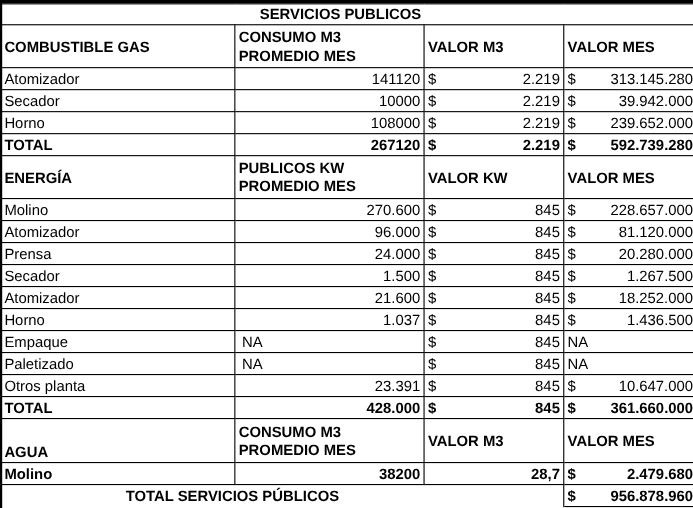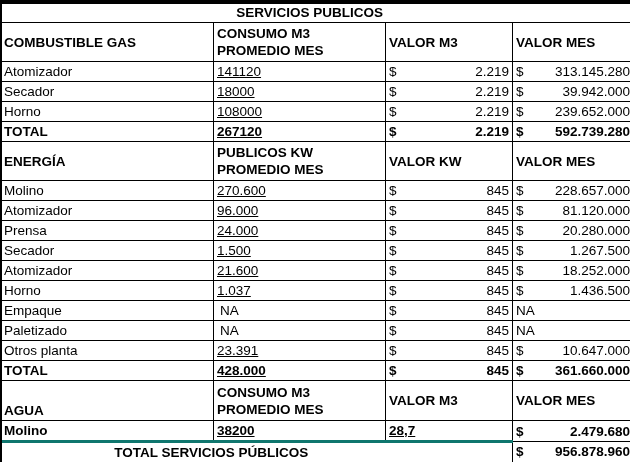--- a/index.html
+++ b/index.html
@@ -1,20 +1,20 @@
 <!DOCTYPE html>
 <html><head>
 <meta charset="utf-8">
 <style>
   html,body{margin:0;padding:0;background:#fff;}
   body{width:630px;height:462px;overflow:hidden;font-family:"Liberation Sans",sans-serif;font-size:13.5px;color:#000;}
   table{border-collapse:collapse;table-layout:fixed;width:633px;position:absolute;left:0;top:3px;}
   td{border:1px solid #000;padding:0 3px;height:19px;line-height:19px;white-space:nowrap;overflow:hidden;}
   td.b{font-weight:bold;}
-  td.r{text-decoration:underline;}
+  td.r{text-align:right;}
   td.c{text-align:center;}
   .hdr td{height:38px;line-height:17px;}
   .hdr td.lab{vertical-align:bottom;padding-bottom:1px;}
   .money{display:flex;justify-content:space-between;}
   .top-border{position:absolute;left:0;top:0;width:630px;height:3px;background:#000;}
   .left-border{position:absolute;left:0;top:0;width:2px;height:462px;background:#000;}
 </style>
 </head>
 <body>
 
@@ -52,21 +52,21 @@
         </td>
     <td>
           <div class="money">
             <span>$</span>
             <span>313.145.280</span>
           </div>
         </td>
   </tr>
   <tr>
     <td>Secador</td>
-    <td class="r">18000</td>
+    <td class="r">10000</td>
     <td>
           <div class="money">
             <span>$</span>
             <span>2.219</span>
           </div>
         </td>
     <td>
           <div class="money">
             <span>$</span>
             <span>39.942.000</span>
@@ -281,21 +281,21 @@
     <td class="b r">28,7</td>
     <td class="b">
           <div class="money">
             <span>$</span>
             <span>2.479.680</span>
           </div>
         </td>
   </tr>
 
   <tr>
-    <td colspan="3" class="b c" style="border-left:none;border-bottom:none;border-top:3px solid #0f766e;text-indent:-90px">TOTAL SERVICIOS PÚBLICOS</td>
+    <td colspan="3" class="b c" style="border-left:none;border-bottom:none;border-top:1px solid #0f766e;text-indent:-90px">TOTAL SERVICIOS PÚBLICOS</td>
     <td class="b">
           <div class="money">
             <span>$</span>
             <span>956.878.960</span>
           </div>
         </td>
   </tr>
 </tbody>
   </table>
 <div class="left-border"></div>

